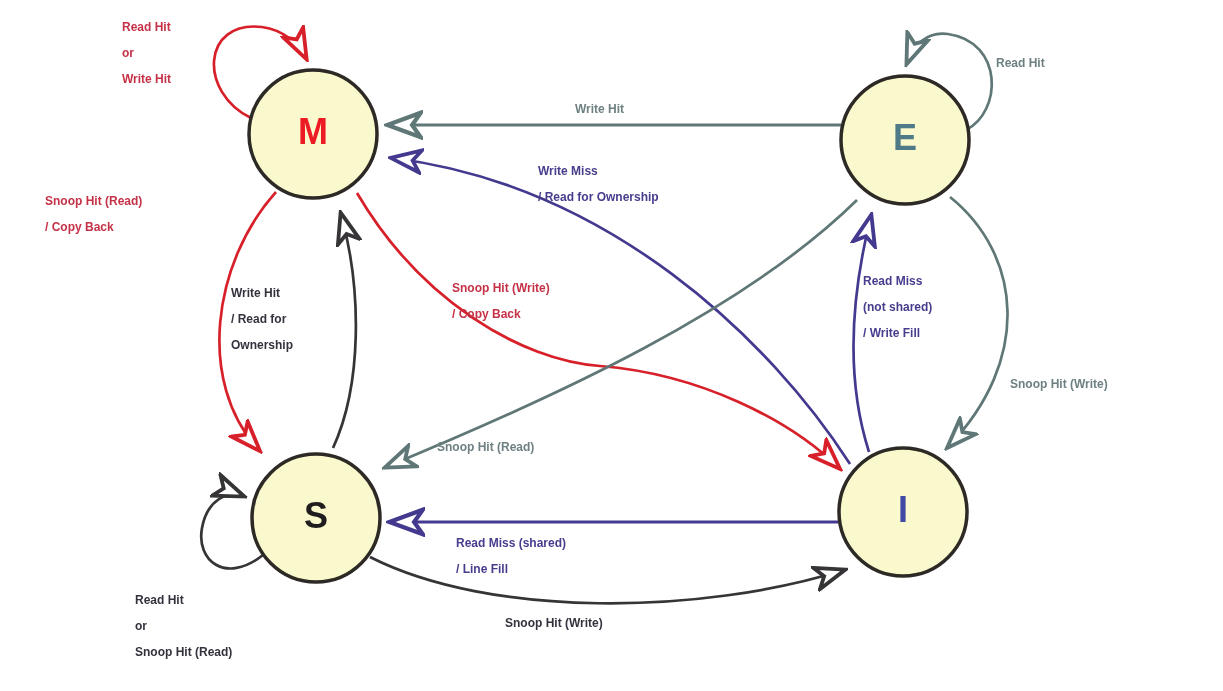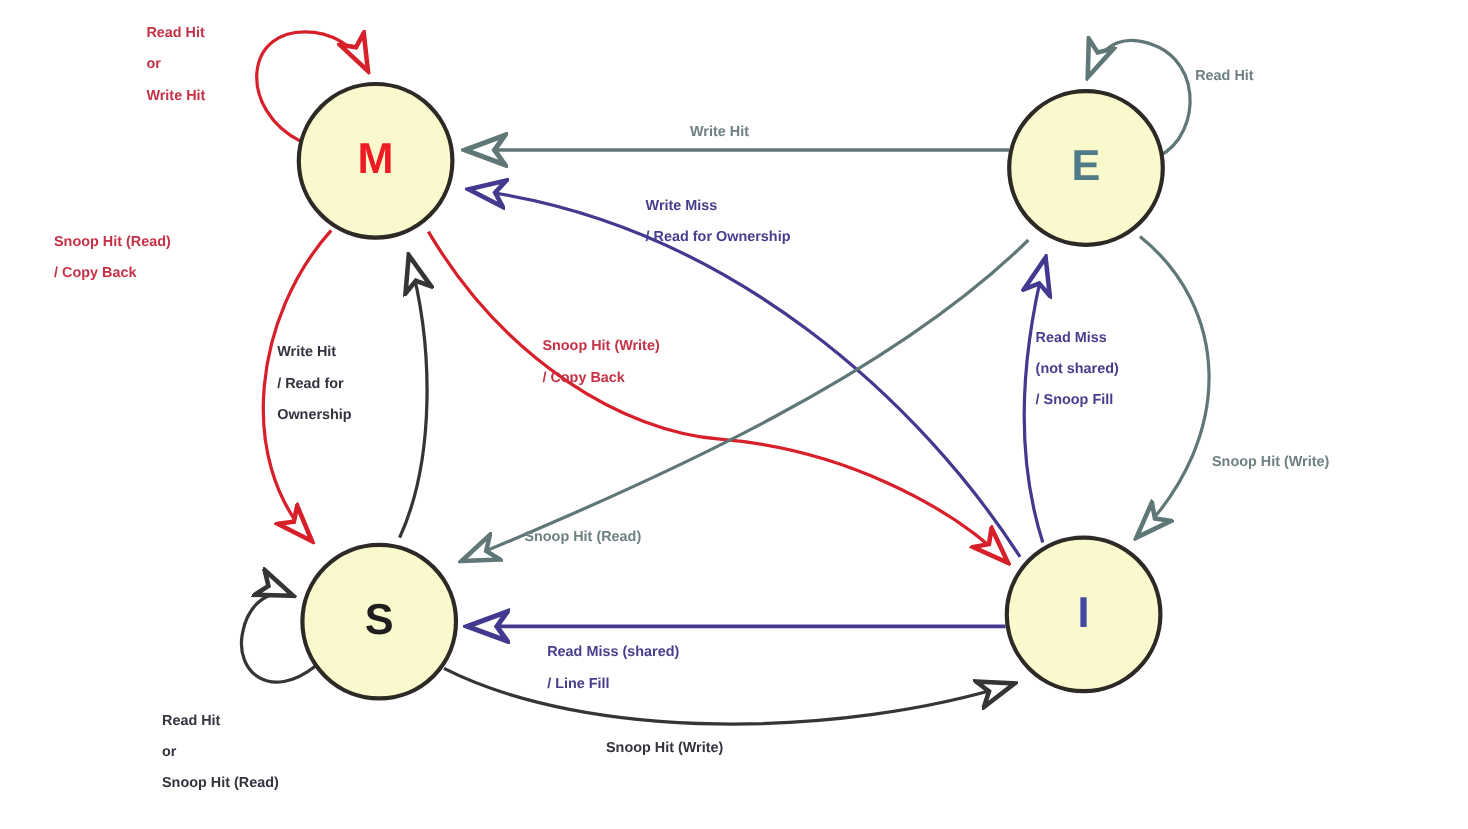--- a/index.html
+++ b/index.html
@@ -95,21 +95,21 @@
 / Read for Ownership</div>
   <div class="lbl red" style="left:45px;top:188px;">Snoop Hit (Read)
 / Copy Back</div>
   <div class="lbl black" style="left:231px;top:280px;">Write Hit
 / Read for
 Ownership</div>
   <div class="lbl red" style="left:452px;top:275px;">Snoop Hit (Write)
 / Copy Back</div>
   <div class="lbl purple" style="left:863px;top:268px;">Read Miss
 (not shared)
-/ Snoop Fill</div>
+/ Write Fill</div>
   <div class="lbl gray" style="left:1010px;top:371px;">Snoop Hit (Write)</div>
   <div class="lbl gray" style="left:437px;top:434px;">Snoop Hit (Read)</div>
   <div class="lbl purple" style="left:456px;top:530px;">Read Miss (shared)
 / Line Fill</div>
   <div class="lbl black" style="left:505px;top:610px;">Snoop Hit (Write)</div>
   <div class="lbl black" style="left:135px;top:587px;">Read Hit
 or
 Snoop Hit (Read)</div>
 
 </div>

